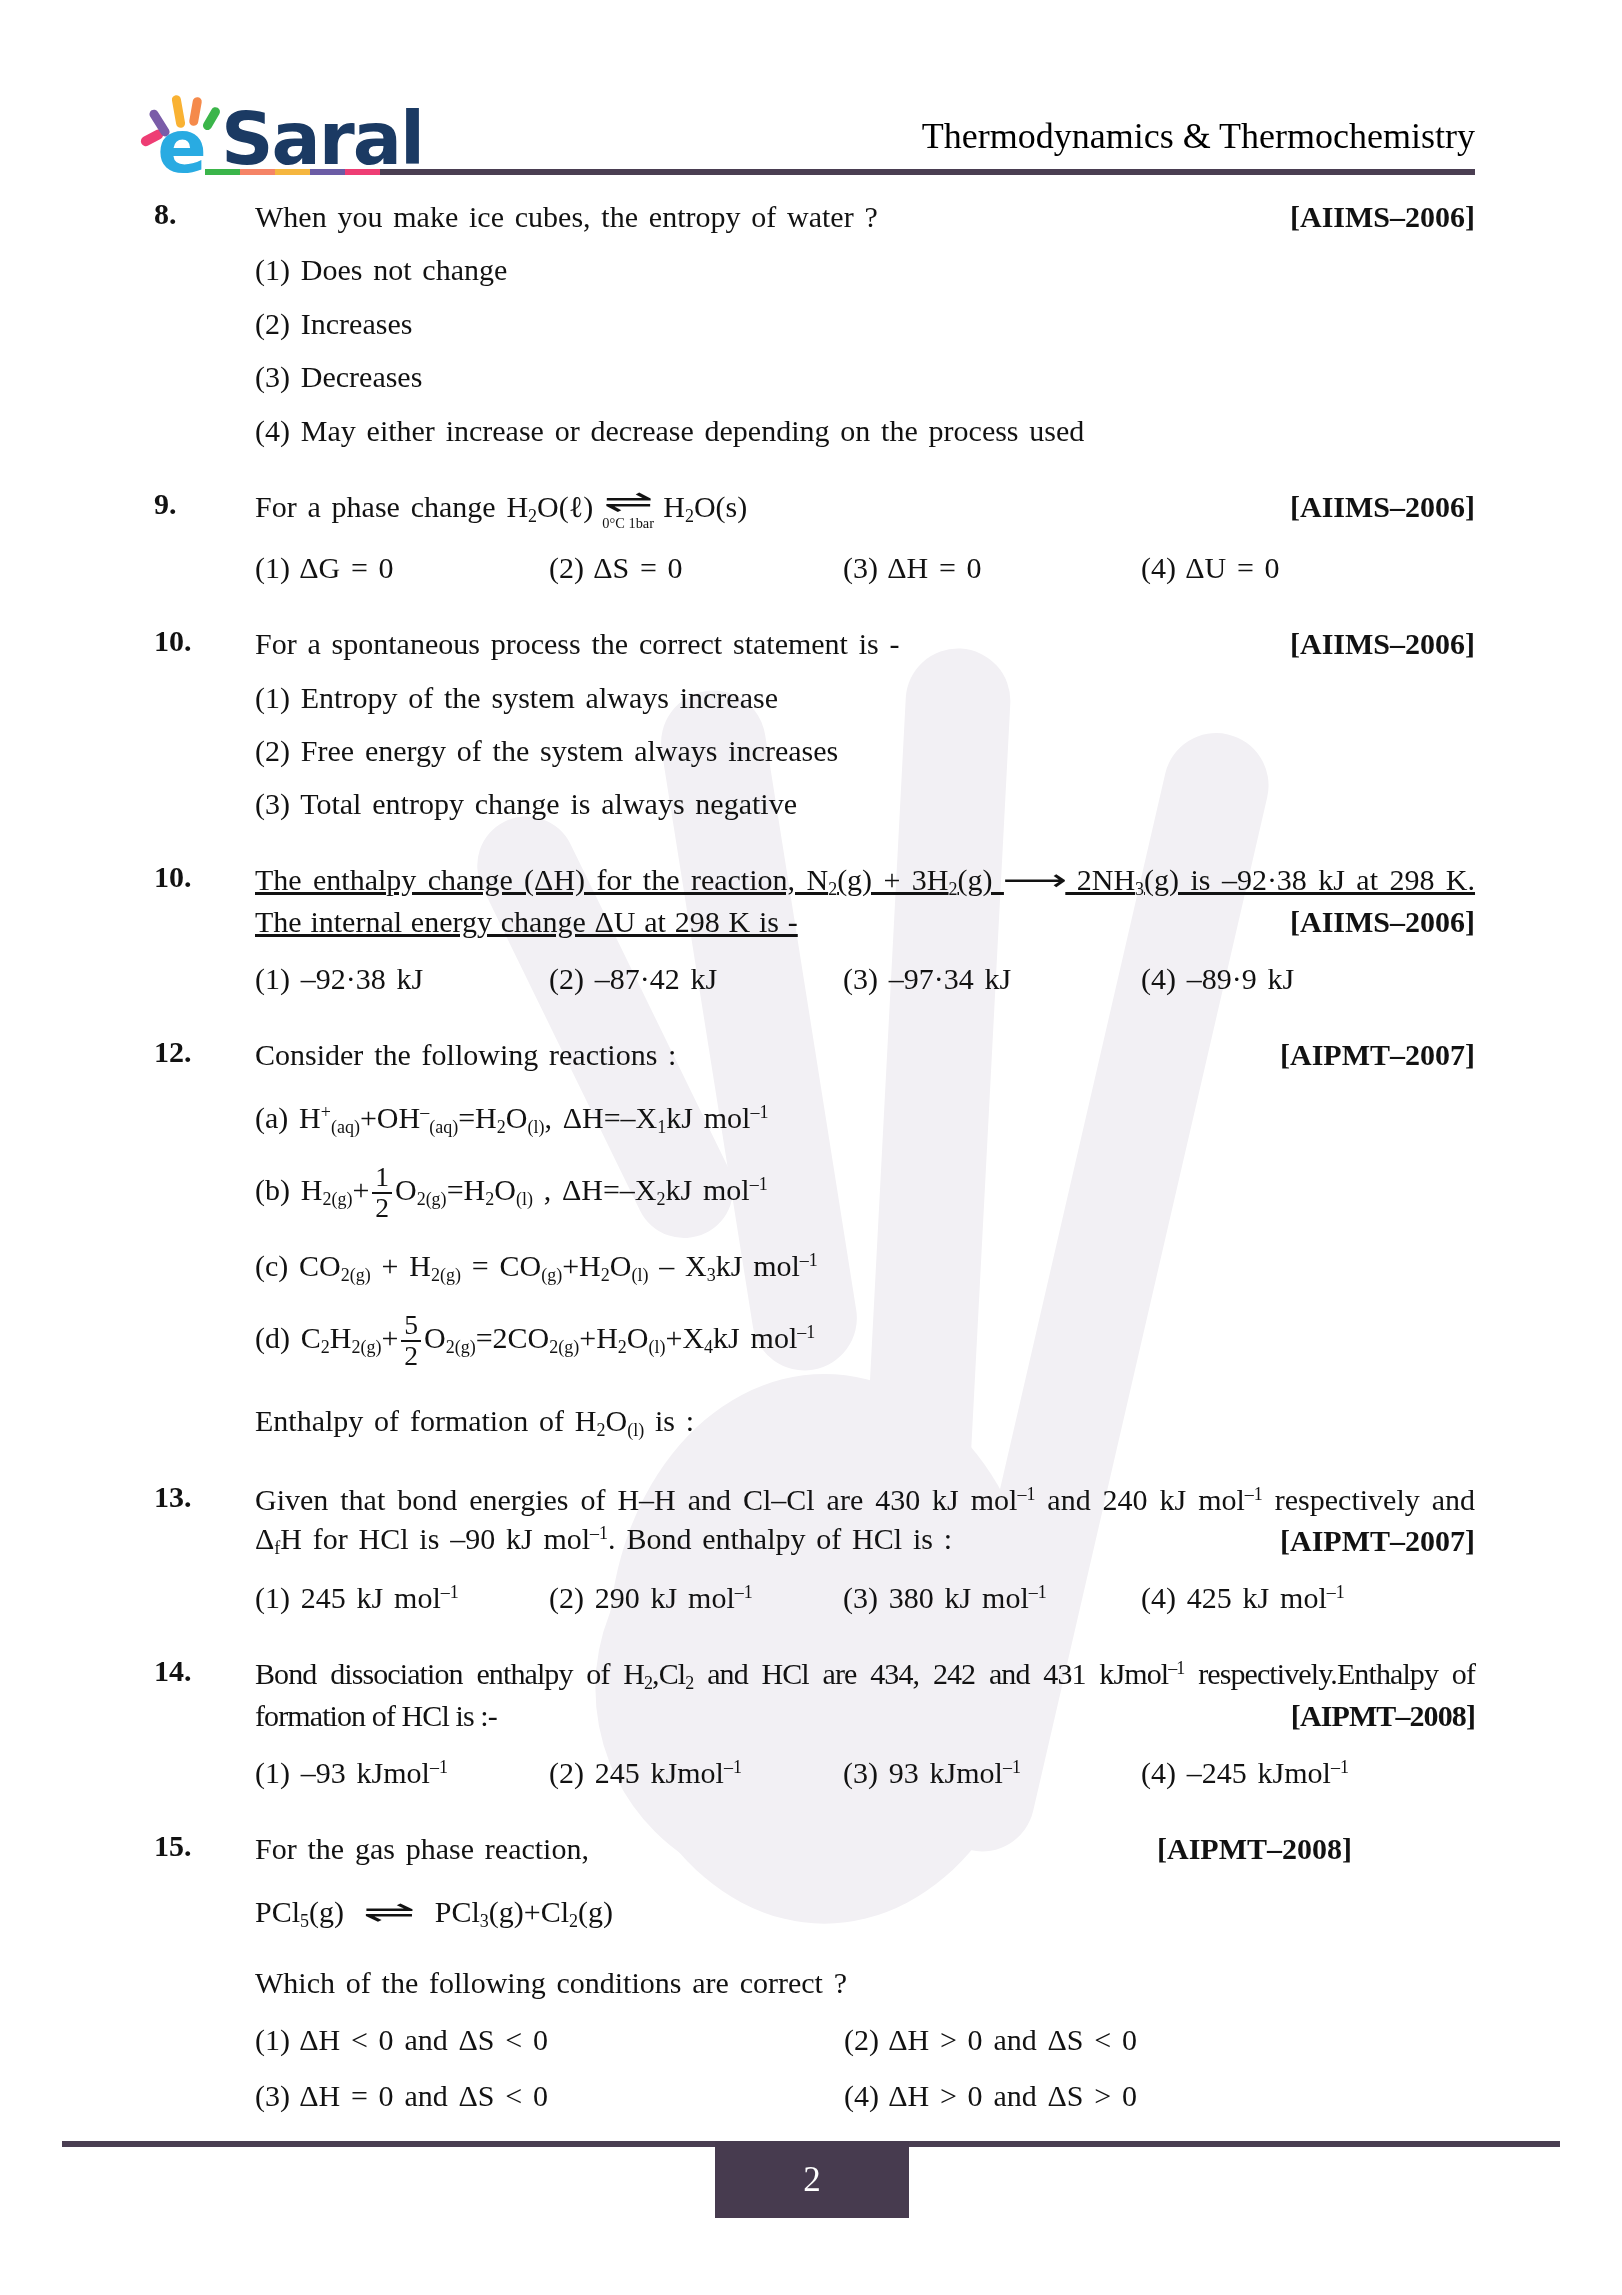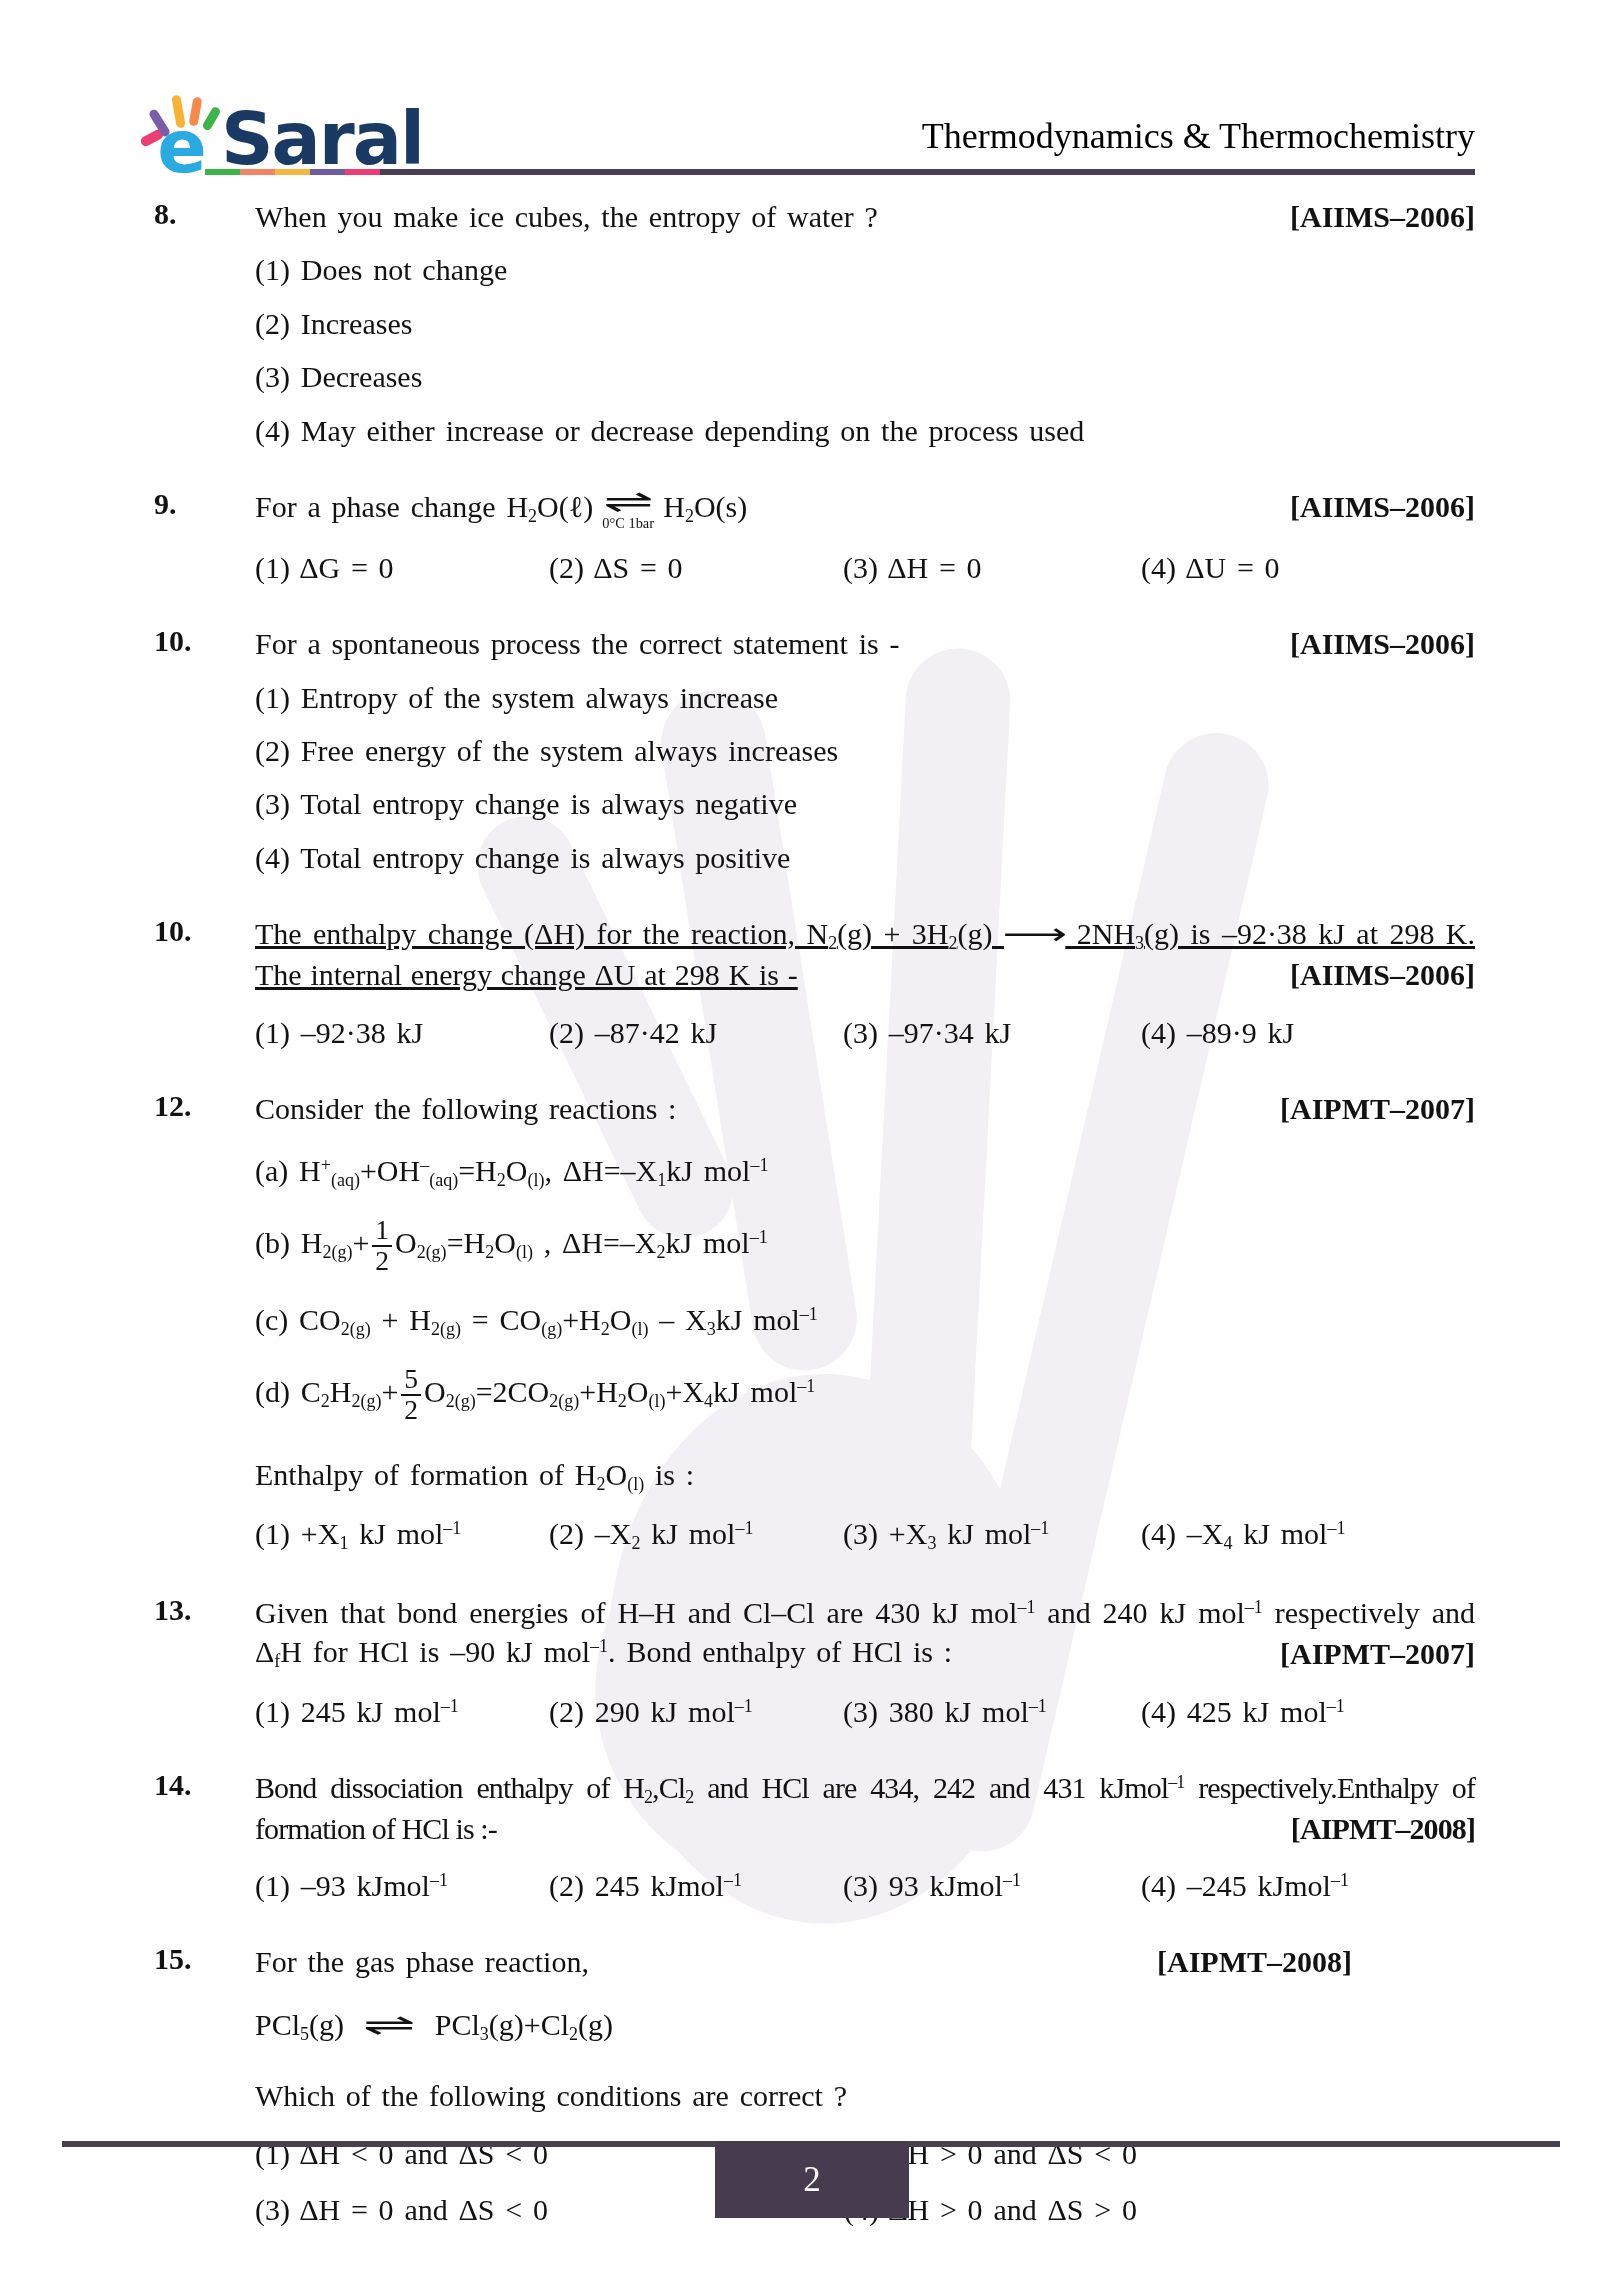--- a/index.html
+++ b/index.html
@@ -127,21 +127,20 @@
           </div>
         </div>
       </section>
       <section class="question" data-name="question-10">
         <div class="qnum" data-name="question-number">10.</div>
         <div class="qbody" data-name="question-body">
           <div class="stem" data-name="question-stem"><span class="rowtext" data-name="question-text-content">For a spontaneous process the correct statement is -</span><span class="tag top" data-name="exam-tag">[AIIMS–2006]</span></div>
           <div class="opt-line" data-name="option-item">(1) Entropy of the system always increase</div>
           <div class="opt-line" data-name="option-item">(2) Free energy of the system always increases</div>
           <div class="opt-line" data-name="option-item">(3) Total entropy change is always negative</div>
-          <div class="opt-line" data-name="option-item">(4) Total entropy change is always positive</div>
         </div>
       </section>
       <section class="question" data-name="question-11">
         <div class="qnum" data-name="question-number">10.</div>
         <div class="qbody" data-name="question-body">
           <div class="stem" data-name="question-stem"><span class="rowtext" data-name="question-text-content">The enthalpy change (ΔH) for the reaction, N<sub>2</sub>(g) + 3H<sub>2</sub>(g) <span class="larr">⟶</span> 2NH<sub>3</sub>(g) is –92·38 kJ at 298 K. The internal energy change ΔU at 298 K is -</span><span class="tag bottom" data-name="exam-tag">[AIIMS–2006]</span></div>
           <div class="opt-grid cols4" data-name="options-row">
             <div class="opt-cell" data-name="option-item">(1) –92·38 kJ</div>
             <div class="opt-cell" data-name="option-item">(2) –87·42 kJ</div>
             <div class="opt-cell" data-name="option-item">(3) –97·34 kJ</div>
@@ -157,26 +156,20 @@
           <div class="formula" data-name="reaction-formula"><span class="rowtext" data-name="question-text-content">(b) H<sub>2(g)</sub>+<span class="frac">
                 <span class="num">1</span>
                 <span class="den">2</span>
               </span>O<sub>2(g)</sub>=H<sub>2</sub>O<sub>(l)</sub> , ΔH=–X<sub>2</sub>kJ mol<sup>–1</sup></span></div>
           <div class="formula" data-name="reaction-formula"><span class="rowtext" data-name="question-text-content">(c) CO<sub>2(g)</sub> + H<sub>2(g)</sub> = CO<sub>(g)</sub>+H<sub>2</sub>O<sub>(l)</sub> – X<sub>3</sub>kJ mol<sup>–1</sup></span></div>
           <div class="formula" data-name="reaction-formula"><span class="rowtext" data-name="question-text-content">(d) C<sub>2</sub>H<sub>2(g)</sub>+<span class="frac">
                 <span class="num">5</span>
                 <span class="den">2</span>
               </span>O<sub>2(g)</sub>=2CO<sub>2(g)</sub>+H<sub>2</sub>O<sub>(l)</sub>+X<sub>4</sub>kJ mol<sup>–1</sup></span></div>
           <div class="line" data-name="question-text"><span class="rowtext" data-name="question-text-content">Enthalpy of formation of H<sub>2</sub>O<sub>(l)</sub> is :</span></div>
-          <div class="opt-grid cols4" data-name="options-row">
-            <div class="opt-cell" data-name="option-item">(1) +X<sub>1</sub> kJ mol<sup>–1</sup></div>
-            <div class="opt-cell" data-name="option-item">(2) –X<sub>2</sub> kJ mol<sup>–1</sup></div>
-            <div class="opt-cell" data-name="option-item">(3) +X<sub>3</sub> kJ mol<sup>–1</sup></div>
-            <div class="opt-cell" data-name="option-item">(4) –X<sub>4</sub> kJ mol<sup>–1</sup></div>
-          </div>
         </div>
       </section>
       <section class="question" data-name="question-13">
         <div class="qnum" data-name="question-number">13.</div>
         <div class="qbody" data-name="question-body">
           <div class="stem" data-name="question-stem"><span class="rowtext" data-name="question-text-content">Given that bond energies of H–H and Cl–Cl are 430 kJ mol<sup>–1</sup> and 240 kJ mol<sup>–1</sup> respectively and Δ<sub>f</sub>H for HCl is –90 kJ mol<sup>–1</sup>. Bond enthalpy of HCl is :</span><span class="tag bottom" data-name="exam-tag">[AIPMT–2007]</span></div>
           <div class="opt-grid cols4" data-name="options-row">
             <div class="opt-cell" data-name="option-item">(1) 245 kJ mol<sup>–1</sup></div>
             <div class="opt-cell" data-name="option-item">(2) 290 kJ mol<sup>–1</sup></div>
             <div class="opt-cell" data-name="option-item">(3) 380 kJ mol<sup>–1</sup></div>

